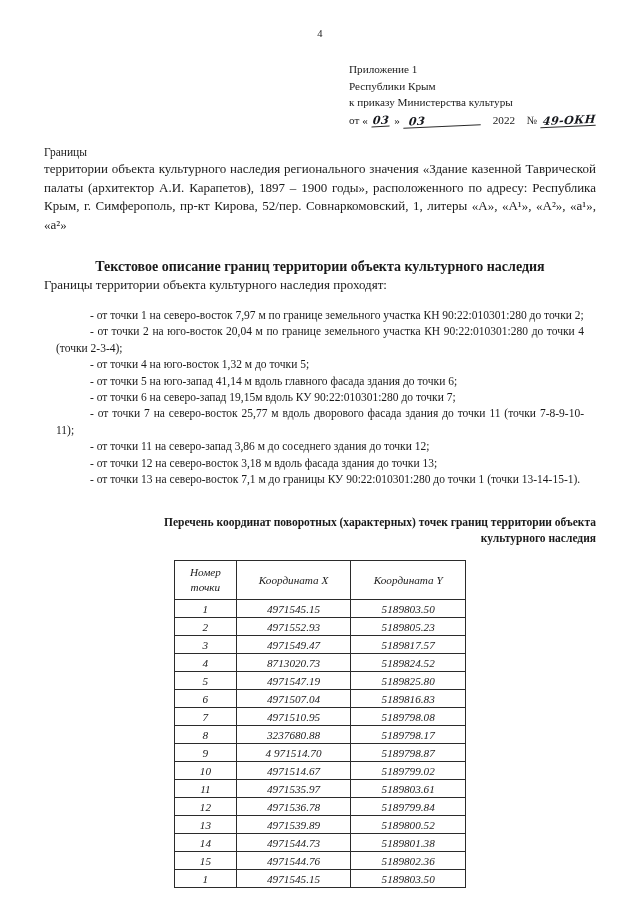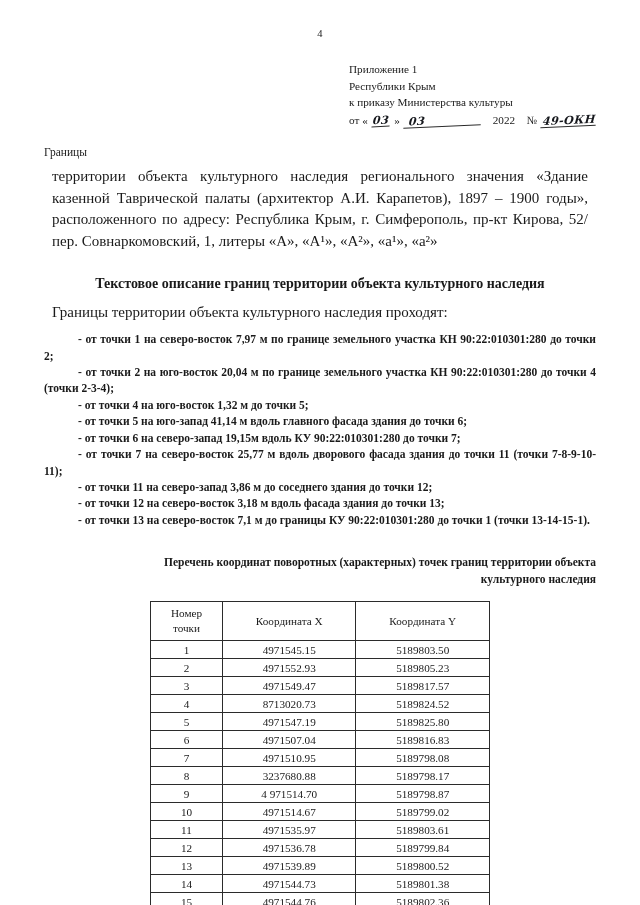--- a/index.html
+++ b/index.html
@@ -76,41 +76,40 @@
     padding-left: 2px;
     line-height: 1.1;
   }
 
   
   .centered-title {
     font-size: 11.5px;
     margin: 18px 0 2px 0;
   }
   p.just {
-    margin: 8px;
-    font-size: 15px;
+    margin: 0;
+    font-size: 13px;
     line-height: 1.43;
     text-align: justify;
     text-justify: inter-word;
   }
   .section-heading {
     text-align: center;
     font-weight: bold;
     font-size: 14px;
     margin: 22px 0 0 0;
     line-height: 1.4;
   }
   .intro {
     margin-top: 20px;
   }
   ul.boundary-list {
     list-style: none;
-    margin: 0;
+    margin: 12px;
     padding: 0;
-    font-weight: bold;
   }
   ul.boundary-list li {
     font-size: 11.5px;
     line-height: 1.43;
     text-align: justify;
     text-justify: inter-word;
     text-indent: 34px;
   }
   .table-heading {
     text-align: right;
@@ -121,21 +120,22 @@
   }
 
   
   .coord-table-wrap {
     display: flex;
     justify-content: center;
   }
   table.coord-table {
     border-collapse: collapse;
     font-size: 11.2px;
-    width: 340px;
+    width: 292px;
+    font-style: italic;
   }
   table.coord-table th,
   table.coord-table td {
     border: 1px solid #2b2b2b;
     text-align: center;
     padding: 1px 2px;
   }
   table.coord-table th {
     font-weight: normal;
     padding: 4px 2px;

